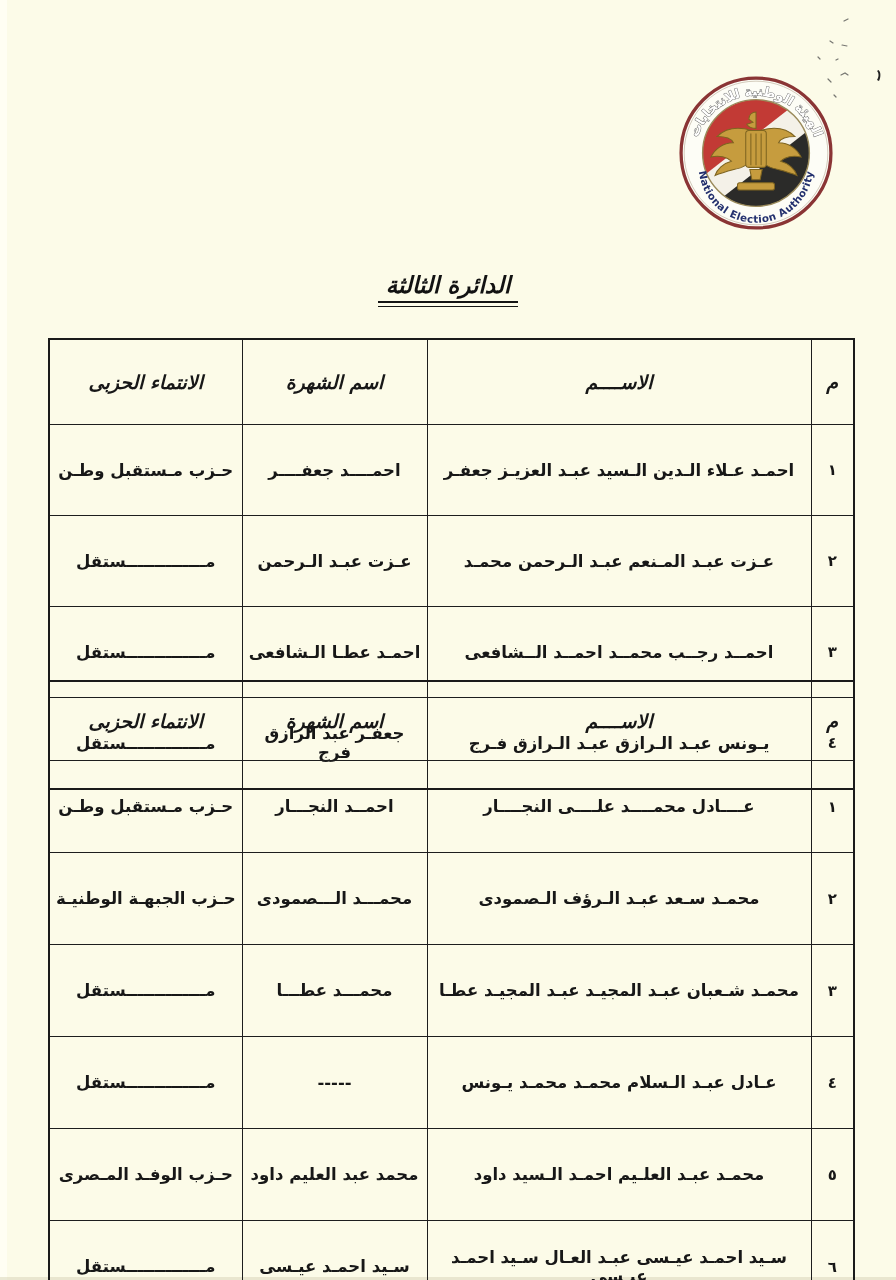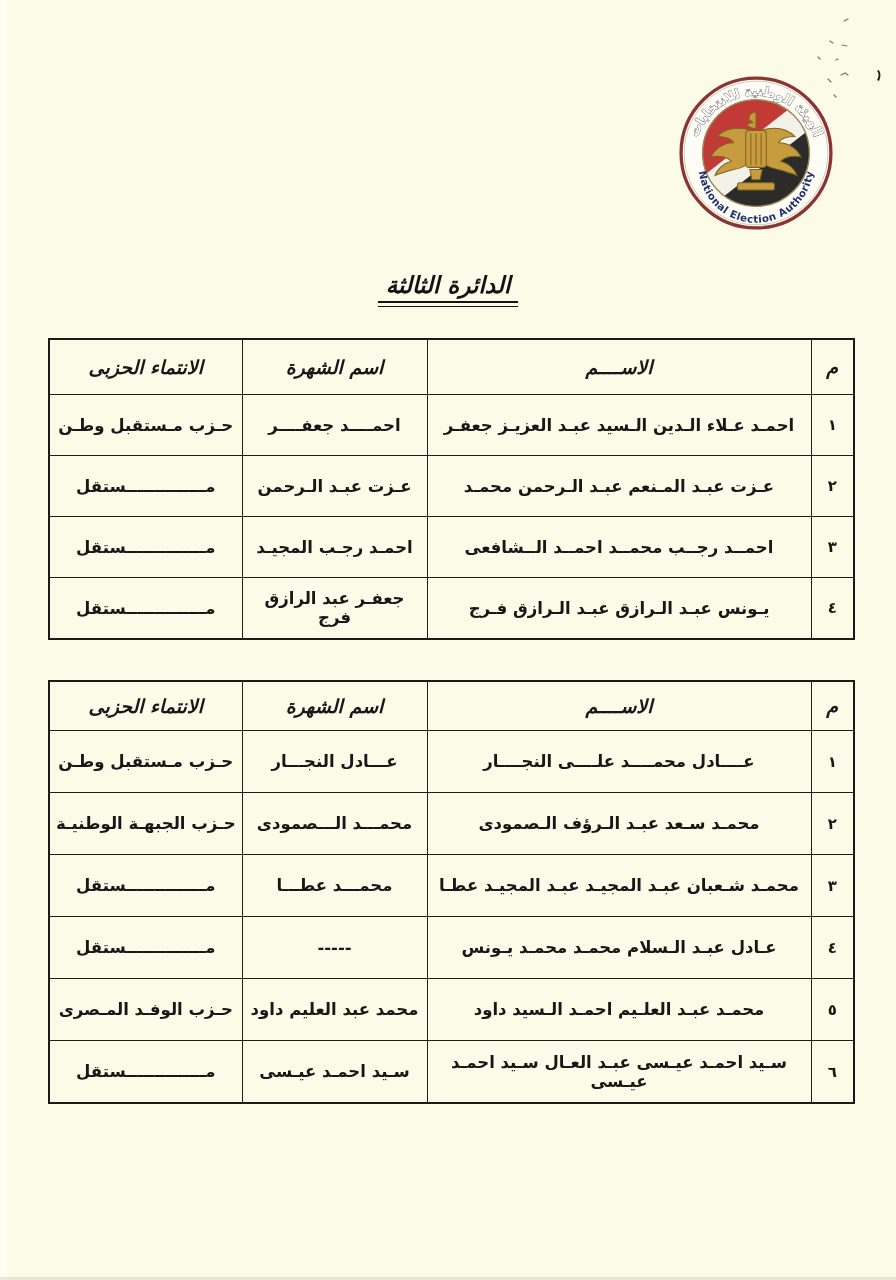--- a/index.html
+++ b/index.html
@@ -18,21 +18,21 @@
   .dtitle{position:absolute;left:0;width:100%;text-align:center;}
   .dtitle .utitle{display:inline-block;font-size:23px;font-weight:bold;font-style:italic;color:#121212;}
   .dtitle .utitle .txt{display:block;border-bottom:2.5px solid #141414;padding:0 8px 3px;}
   .dtitle .utitle::after{content:"";display:block;height:1.3px;background:#141414;margin-top:2.5px;}
   #title-3{top:272px;}
   #title-4{top:624px;}
 
   
   .ctable{position:absolute;left:48px;width:805px;border-collapse:collapse;table-layout:fixed;
           direction:rtl;font-weight:bold;border:2px solid #1a1a1a;}
-  .ctable td{border:1.6px solid #1d1d1d;text-align:center;vertical-align:middle;padding:2px 5px;overflow:hidden;}
+  .ctable td{border:1.6px solid #1d1d1d;text-align:center;vertical-align:middle;padding:17px 5px;overflow:hidden;}
   .col-num{width:43px;}
   .col-name{width:384px;}
   .col-shohra{width:185px;}
   .col-party{width:193px;}
   .ctable thead td{font-style:italic;font-size:19px;}
   .ctable tbody td{font-size:16.5px;margin-left:40px;}
   .ctable tbody td.num{font-size:15px;}
   #table-3{top:338px;}
   #table-3 thead td{height:50px;}
   #table-3 tbody td{height:56px;}
@@ -138,21 +138,21 @@
       </tr>
       <tr>
         <td class="num">٢</td>
         <td>عـزت عبـد المـنعم عبـد الـرحمن محمـد</td>
         <td>عـزت عبـد الـرحمن</td>
         <td>مــــــــــــــستقل</td>
       </tr>
       <tr>
         <td class="num">٣</td>
         <td>احمــد رجــب محمــد احمــد الــشافعى</td>
-        <td>احمـد رجـب المجيـد</td>
+        <td>احمـد عطـا الـشافعى</td>
         <td>مــــــــــــــستقل</td>
       </tr>
       <tr>
         <td class="num">٤</td>
         <td>يـونس عبـد الـرازق عبـد الـرازق فـرج</td>
         <td>جعفـر عبد الرازق فرج</td>
         <td>مــــــــــــــستقل</td>
       </tr>
     </tbody>
   </table>
@@ -170,21 +170,21 @@
         <td>م</td>
         <td>الاســــم</td>
         <td>اسم الشهرة</td>
         <td>الانتماء الحزبى</td>
       </tr>
     </thead>
     <tbody>
       <tr>
         <td class="num">١</td>
         <td>عــــادل محمــــد علــــى النجــــار</td>
-        <td>عـــادل النجـــار</td>
+        <td>احمــد النجـــار</td>
         <td>حـزب مـستقبل وطـن</td>
       </tr>
       <tr>
         <td class="num">٢</td>
         <td>محمـد سـعد عبـد الـرؤف الـصمودى</td>
         <td>محمـــد الـــصمودى</td>
         <td>حـزب الجبهـة الوطنيـة</td>
       </tr>
       <tr>
         <td class="num">٣</td>

